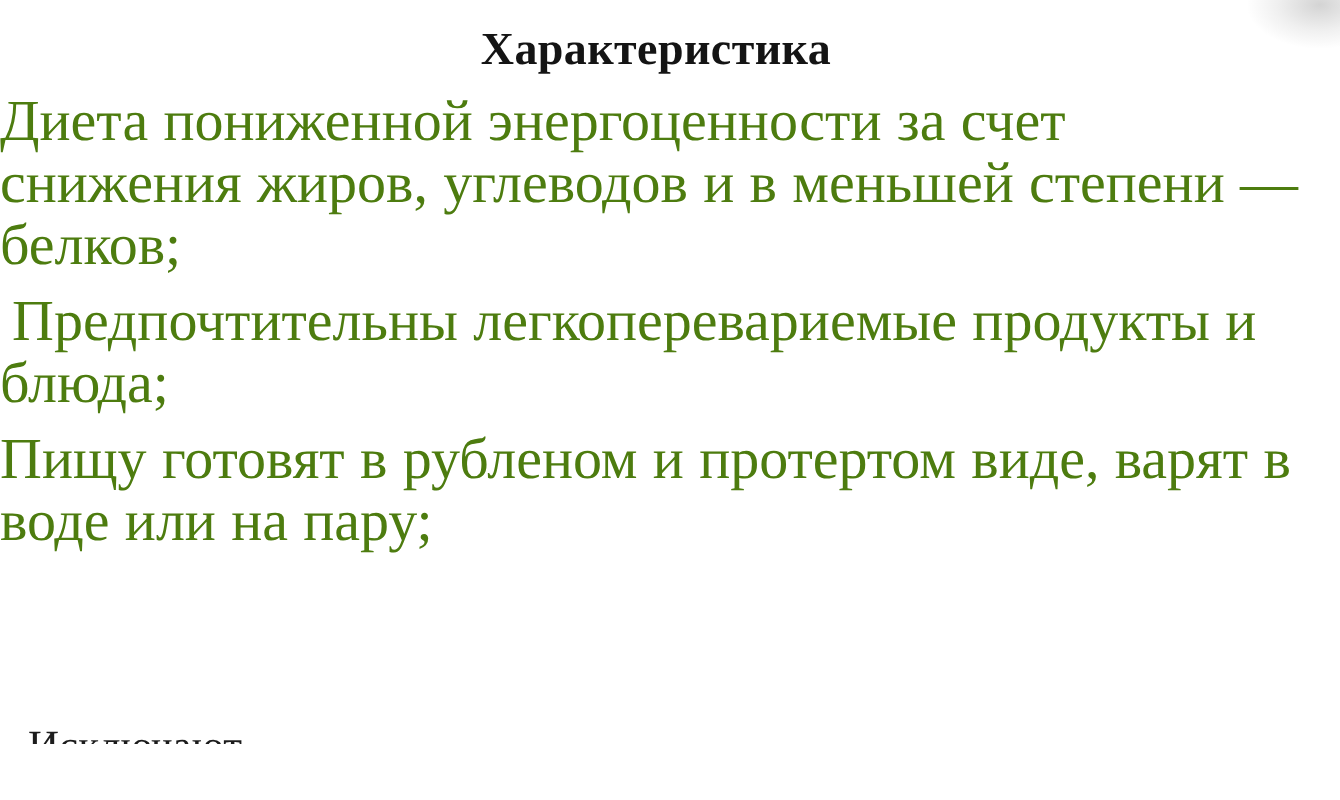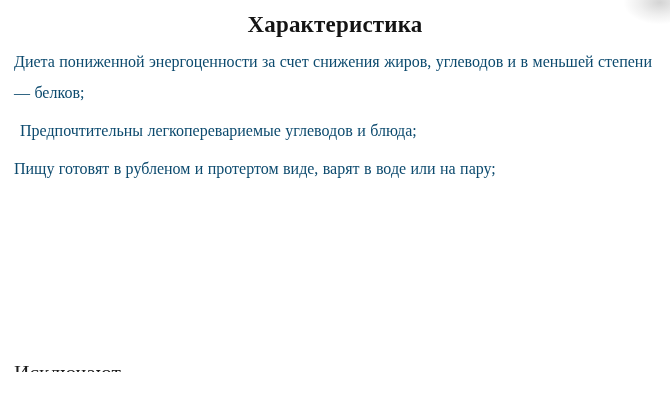--- a/index.html
+++ b/index.html
@@ -13,35 +13,35 @@
     font-family: "Liberation Serif", serif;
     color: #1a1a1a;
     overflow: hidden;
   }
   .page {
     position: relative;
     width: 670px;
     height: 372px;
     background: #ffffff;
     box-sizing: border-box;
-    padding: 8px 14px 0 14px;
+    padding: 8px 14px 0 0;
   }
   .title {
     text-align: center;
     font-weight: bold;
     font-size: 23px;
     line-height: 30px;
     letter-spacing: 0.2px;
     margin: 2px 0 6px 0;
     color: #141414;
   }
   .para {
-    font-size: 16px;
+    font-size: 29px;
     line-height: 31px;
-    color: #0c4a6e;
+    color: #4d7c0f;
     margin: 0 0 7px 0;
     text-align: left;
     word-spacing: 0.4px;
   }
   .para.indent {
     text-indent: 6px;
   }
   .clipped {
     position: absolute;
     left: 14px;
@@ -68,19 +68,19 @@
 
 <div class="page">
 
   <div class="corner-smudge"></div>
 
   <div class="title">Характеристика</div>
 
   <p class="para">Диета пониженной энергоценности за счет снижения жиров, углеводов и в меньшей степени — белков;</p>
 
 
-  <p class="para indent">Предпочтительны легкоперевариемые углеводов и блюда;</p>
+  <p class="para indent">Предпочтительны легкоперевариемые продукты и блюда;</p>
 
   <p class="para">Пищу готовят в рубленом и протертом виде, варят в воде или на пару;</p>
 
   <div class="clipped">Исключают</div>
 
 </div>
 
 </body></html>

